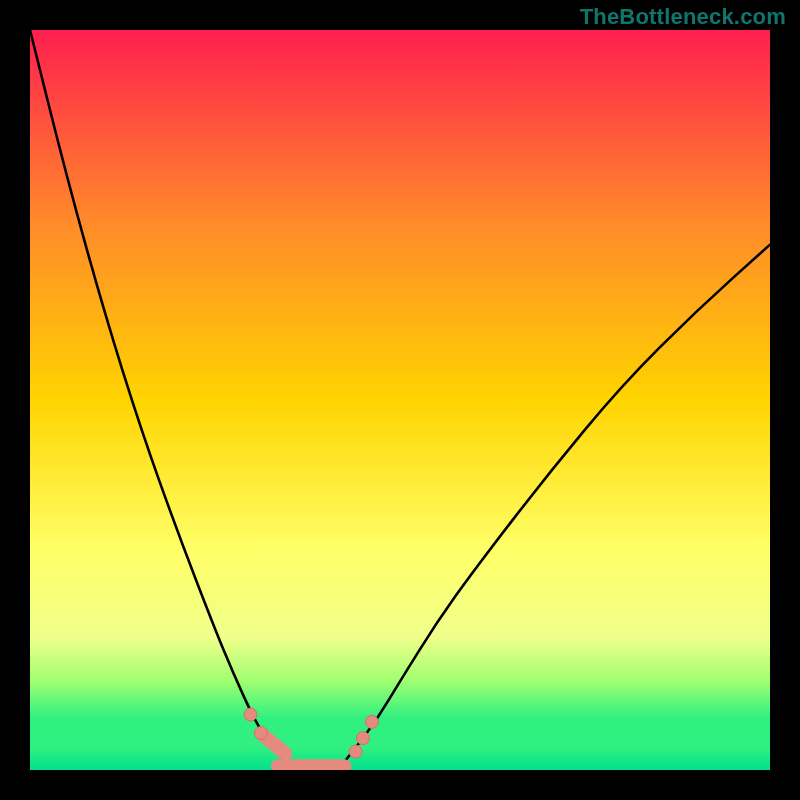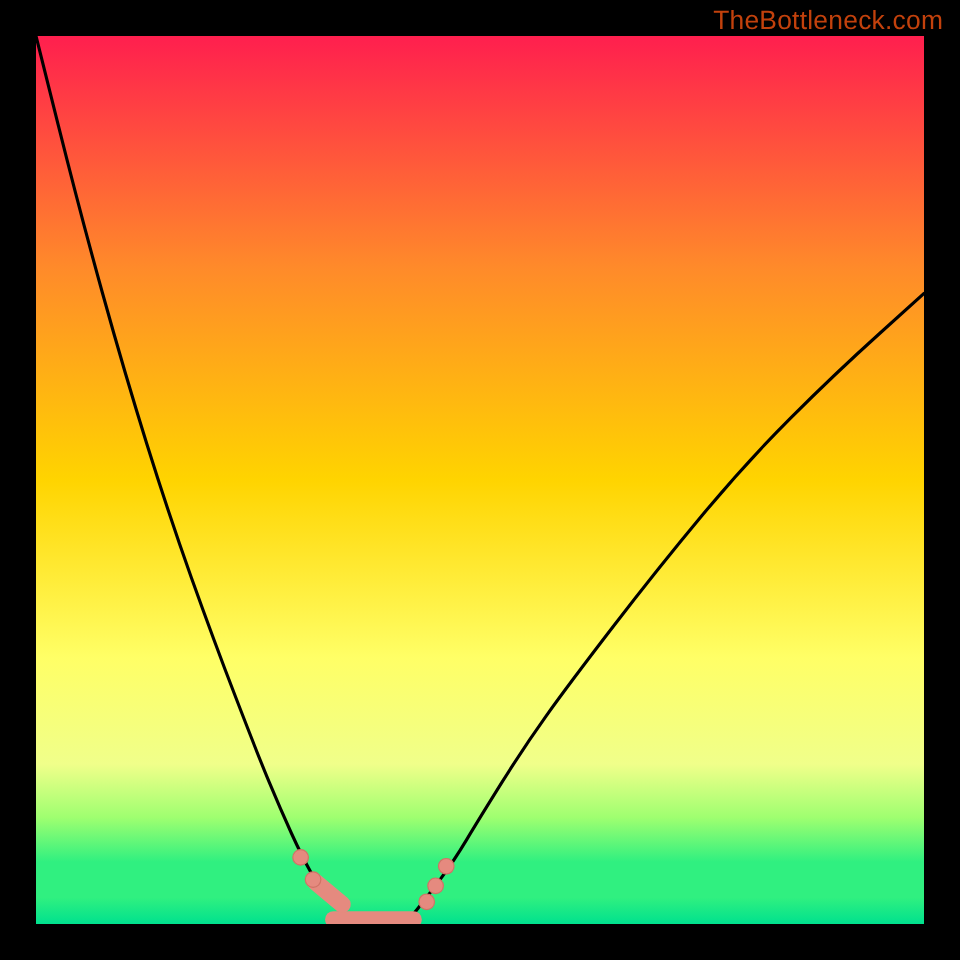--- a/index.html
+++ b/index.html
@@ -36,23 +36,23 @@
     position: absolute;
     left: 0;
     top: 0;
     width: 100%;
     height: 100%;
   }
   .watermark {
     position: absolute;
     top: 4px;
     right: 14px;
-    color: #c2410c;
+    color: #0f766e;
     font-size: 22px;
-    font-weight: 400;
+    font-weight: 700;
     letter-spacing: 0.2px;
   }
 </style>
 </head>
 <body>
 
 <div class="frame">
 
   <div class="plot-area">
 

